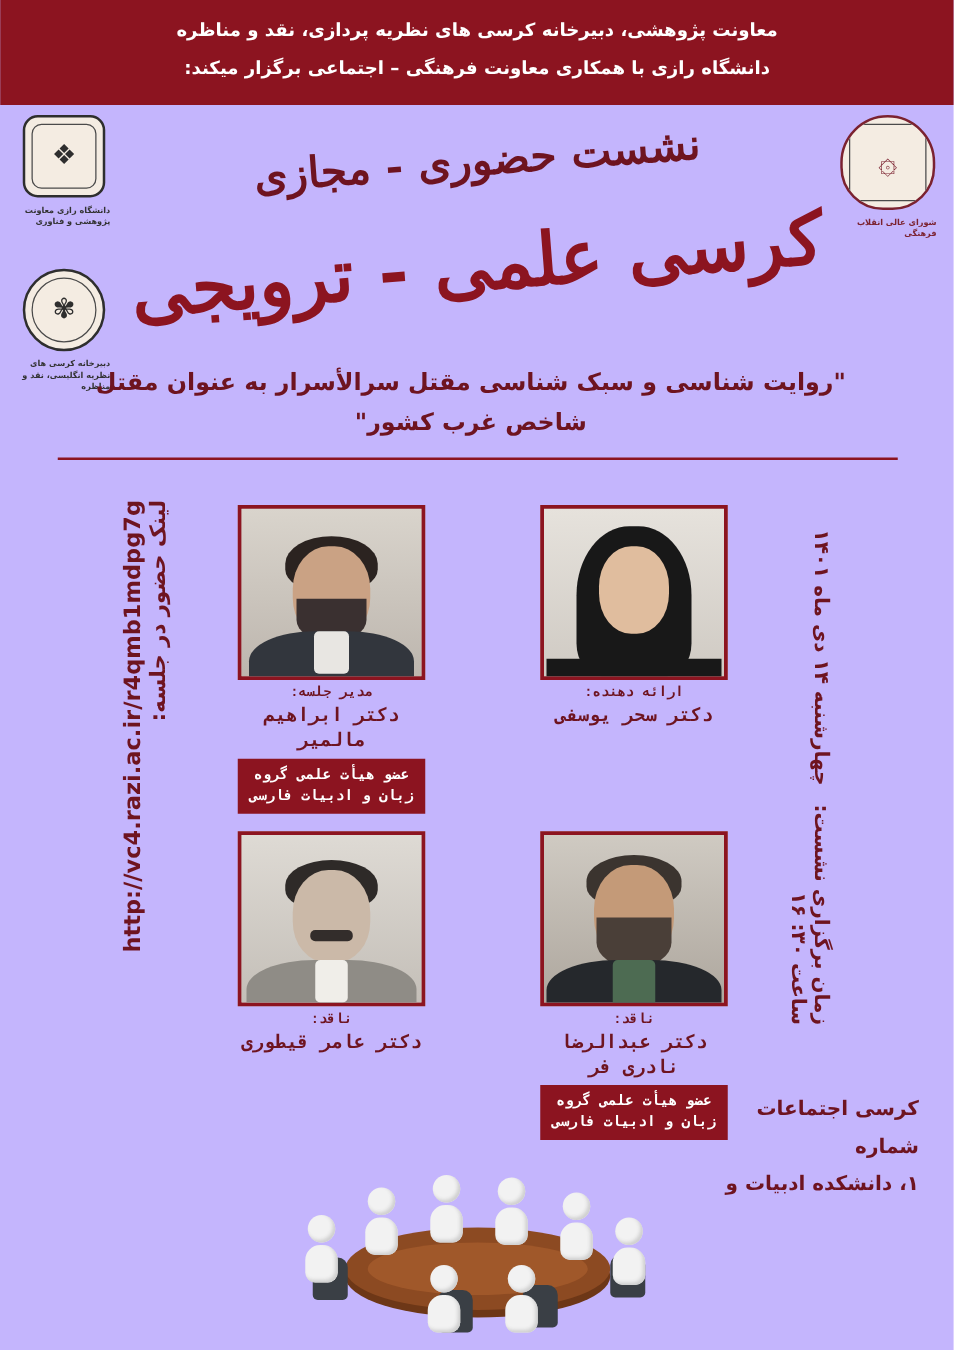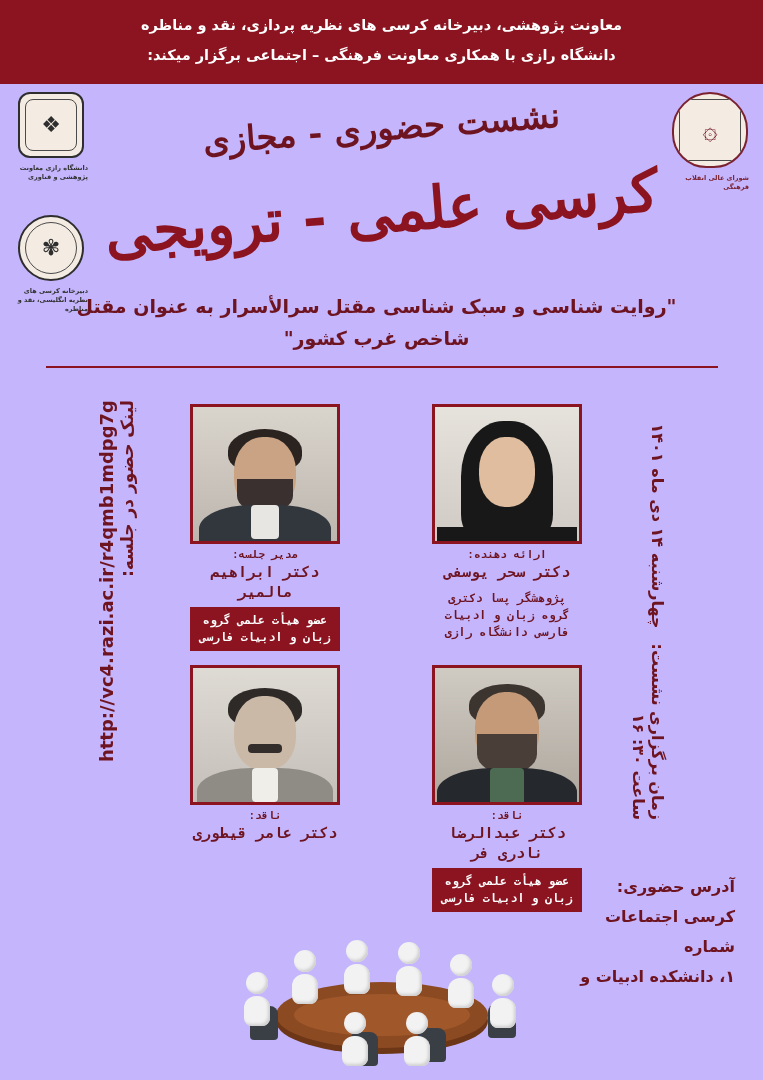--- a/index.html
+++ b/index.html
@@ -393,21 +393,20 @@
         <div class="photo p2">
           <div class="bg"></div>
           <div class="fig">
             <div class="hair"></div>
             <div class="head"></div>
             <div class="body"></div>
           </div>
         </div>
         <div class="role">ارائه دهنده:</div>
         <div class="pname">دکتر سحر یوسفی</div>
-        <div class="affil plain">پژوهشگر پسا دکتری گروه زبان و ادبیات فارسی دانشگاه رازی</div>
       </div>
 
       <div class="person">
         <div class="photo p1">
           <div class="bg"></div>
           <div class="fig">
             <div class="hair"></div>
             <div class="head"></div>
             <div class="beard"></div>
             <div class="body"></div>
@@ -451,21 +450,20 @@
           </div>
         </div>
         <div class="role">ناقد:</div>
         <div class="pname">دکتر عامر قیطوری</div>
       </div>
 
     </div>
   </div>
 
   <div class="address">
-    <div>آدرس حضوری:</div>
     <div>کرسی اجتماعات شماره</div>
     <div>۱، دانشکده ادبیات و</div>
   </div>
 
   <div class="illus">
     <div class="table-top"></div>
 
     <div class="chair" style="left:18px; top:86px;"></div>
     <div class="chair" style="left:118px; top:112px;"></div>
     <div class="chair" style="left:186px; top:108px;"></div>

